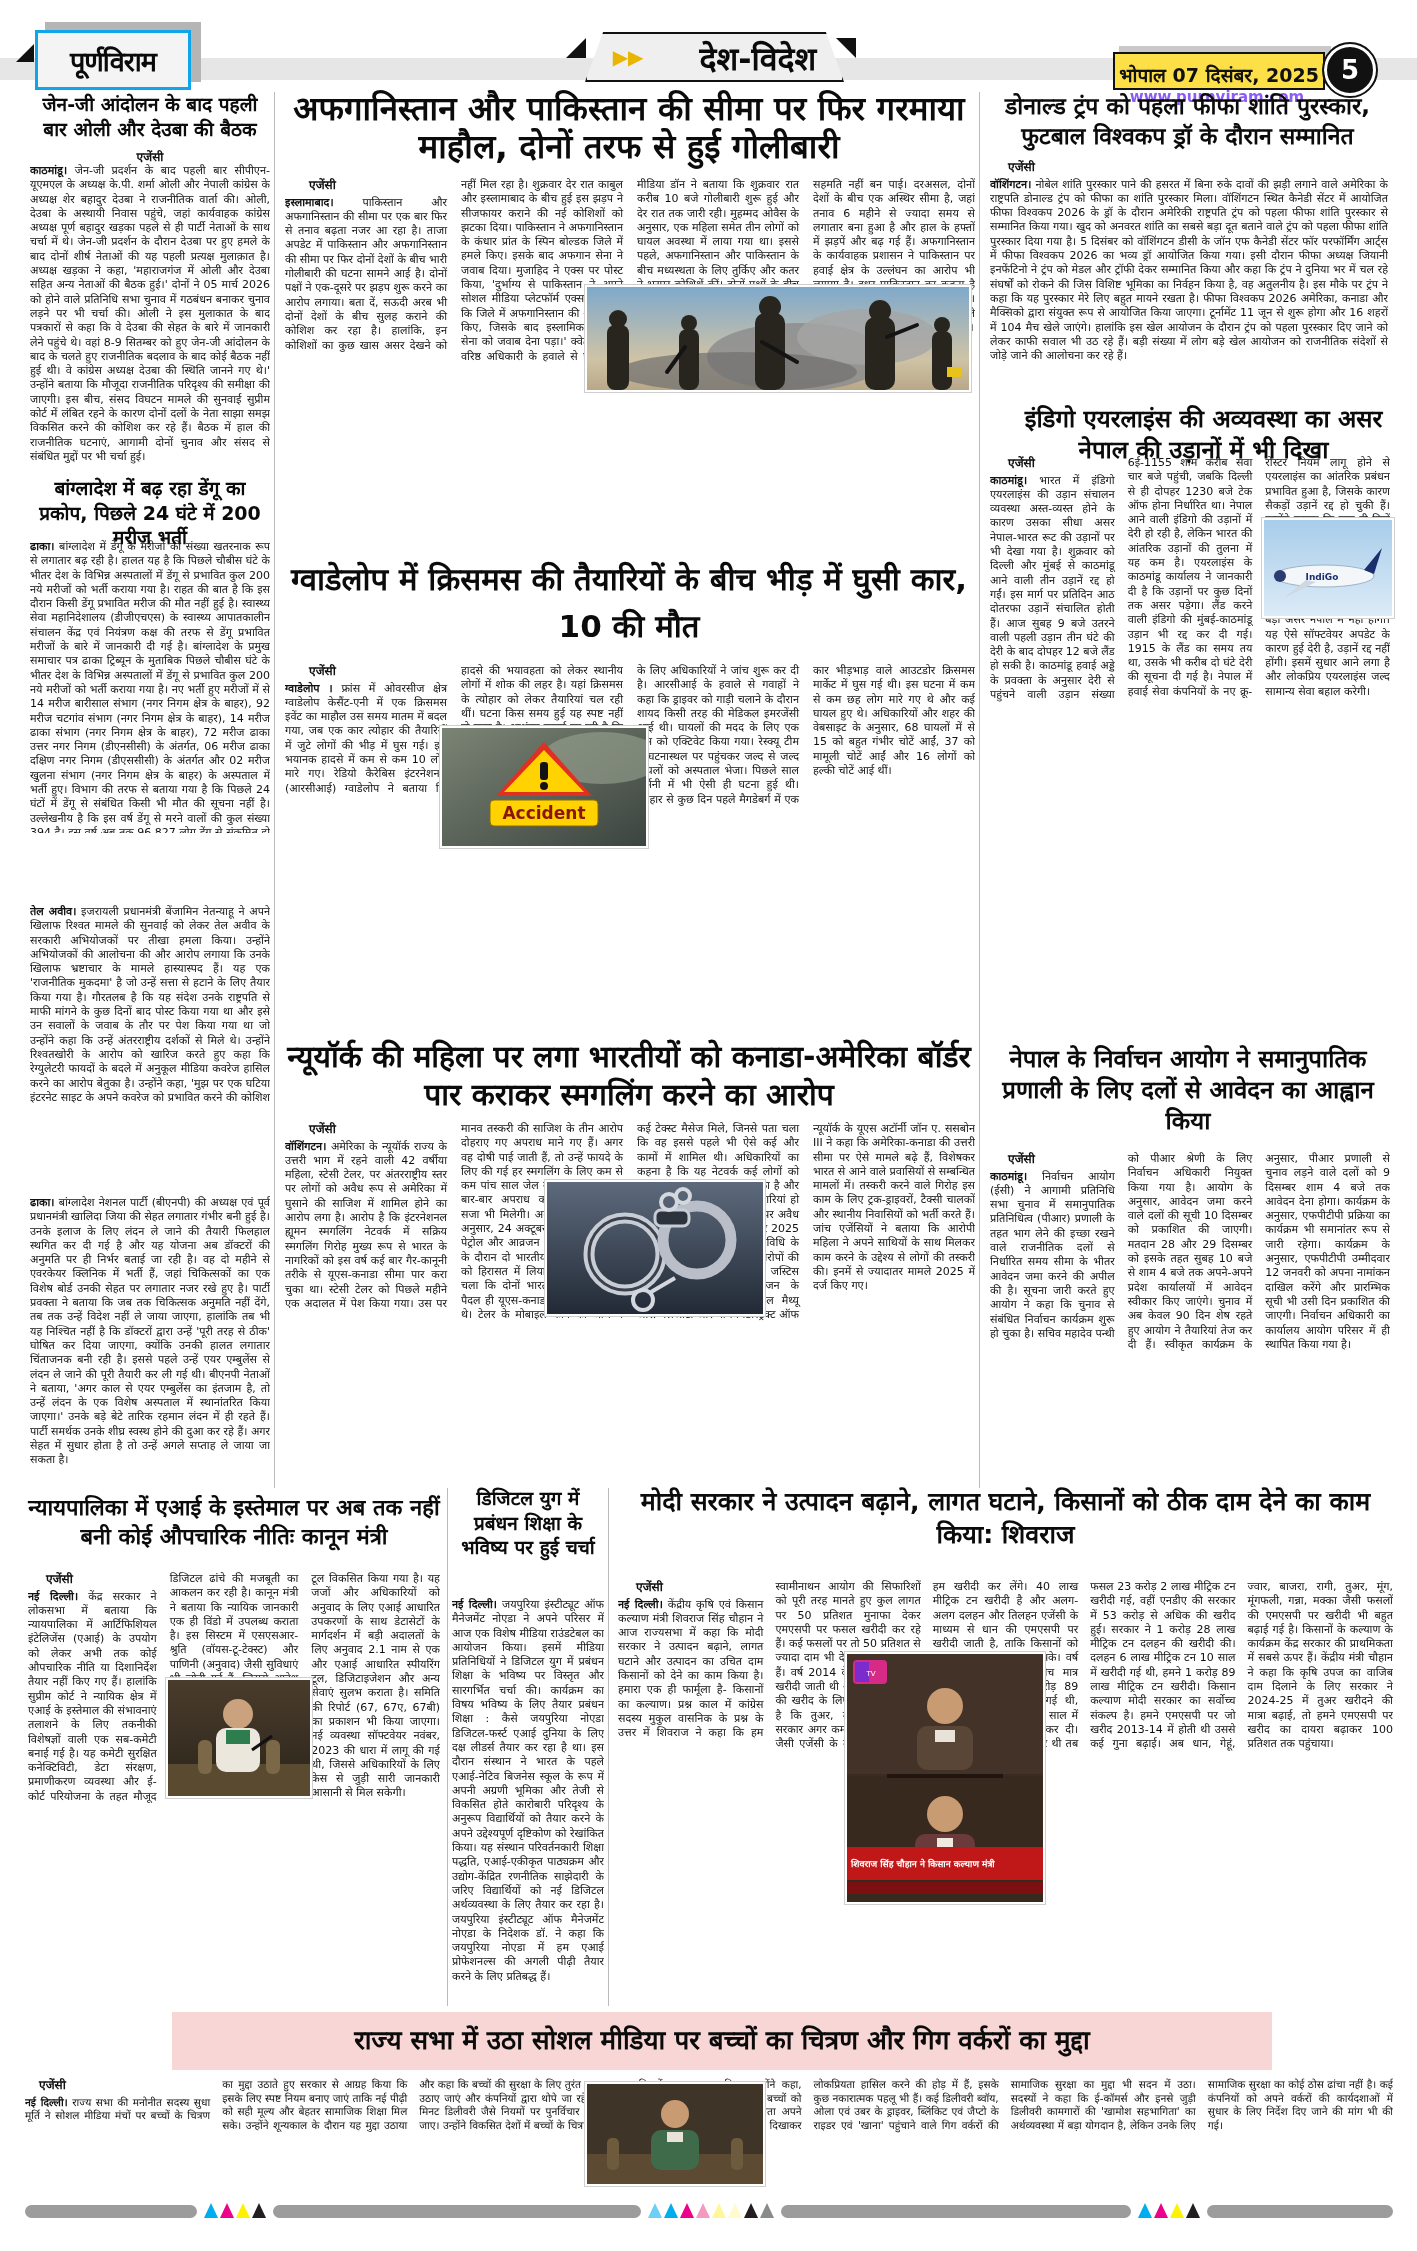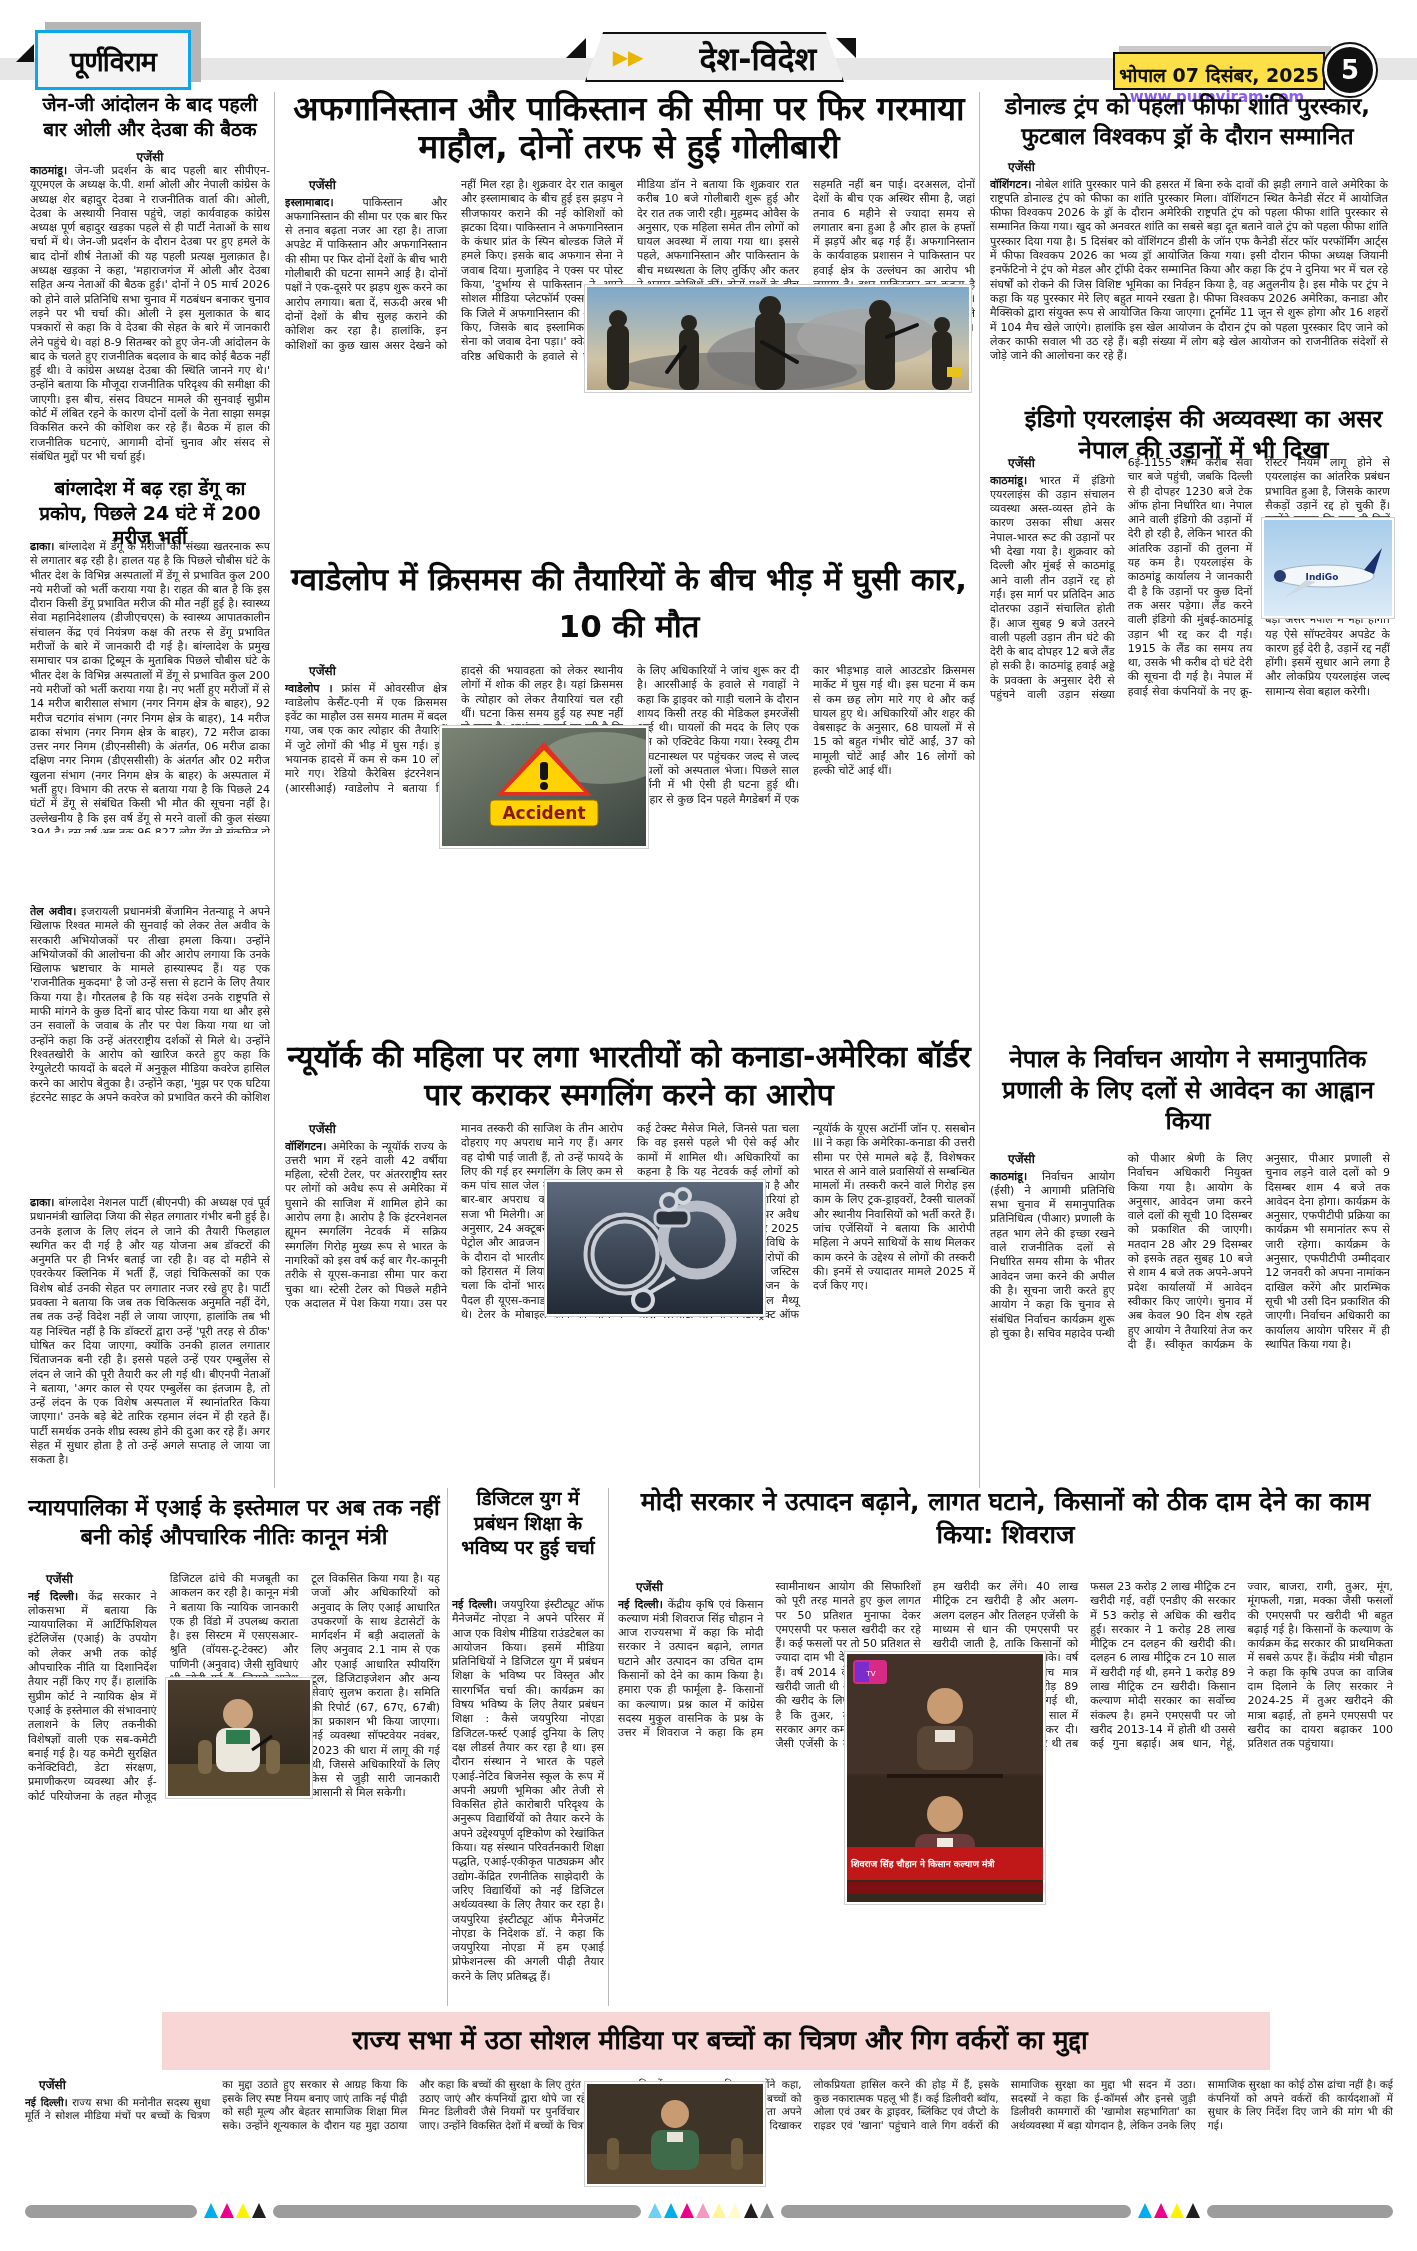--- a/index.html
+++ b/index.html
@@ -259,21 +259,21 @@
       <rect x="88" y="76" width="20" height="12" fill="#e8e2d8"></rect>
       <circle cx="98" cy="160" r="18" fill="#c99b72"></circle>
       <rect x="68" y="180" width="60" height="44" rx="10" fill="#6b3a3a"></rect>
       <rect x="90" y="184" width="16" height="12" fill="#efe9df"></rect>
       <rect x="40" y="120" width="116" height="4" fill="#20160f"></rect>
     </svg>
     <div style="position:absolute;left:0;bottom:22px;width:100%;background:#c01818;color:#fff;font-size:9px;font-weight:bold;padding:10px 4px;box-sizing:border-box;white-space:nowrap;overflow:hidden;">शिवराज सिंह चौहान ने किसान कल्याण मंत्री</div>
     <div style="position:absolute;left:0;bottom:8px;width:100%;background:#7c0f0f;height:12px;"></div>
   </div>
 
-  <div class="abs pink-bar" style="left:162px;top:2012px;width:1100px;height:58px;padding-left:8px;">
+  <div class="abs pink-bar" style="left:172px;top:2012px;width:1100px;height:58px;">
     <h2 class="art-head" style="font-size:26px;margin:0;">राज्य सभा में उठा सोशल मीडिया पर बच्चों का चित्रण और गिग वर्करों का मुद्दा</h2>
   </div>
   <div class="abs body-text cols7" style="left:25px;top:2078px;width:1368px;height:112px;font-size:10.5px;">
     <div class="agency" style="text-align:left;padding-left:14px;">एजेंसी</div>
     <p><b class="dl">नई दिल्ली।</b> <span>राज्य सभा की मनोनीत सदस्य सुधा मूर्ति ने सोशल मीडिया मंचों पर बच्चों के चित्रण का मुद्दा उठाते हुए सरकार से आग्रह किया कि इसके लिए स्पष्ट नियम बनाए जाएं ताकि नई पीढ़ी को सही मूल्य और बेहतर सामाजिक शिक्षा मिल सके। उन्होंने शून्यकाल के दौरान यह मुद्दा उठाया और कहा कि बच्चों की सुरक्षा के लिए तुरंत कदम उठाए जाएं और कंपनियों द्वारा थोपे जा रहे 10 मिनट डिलीवरी जैसे नियमों पर पुनर्विचार किया जाए। उन्होंने विकसित देशों में बच्चों के चित्रण पर लागू नियमों का उदाहरण दिया। उन्होंने कहा, 'बच्चे हमारे भविष्य हैं और हमें मासूम बच्चों को सुरक्षित माहौल देना चाहिए।' माता-पिता अपने मासूम बच्चों को सोशल मीडिया पर दिखाकर लोकप्रियता हासिल करने की होड़ में हैं, इसके कुछ नकारात्मक पहलू भी हैं। कई डिलीवरी ब्वॉय, ओला एवं उबर के ड्राइवर, ब्लिंकिट एवं जैप्टो के राइडर एवं 'खाना' पहुंचाने वाले गिग वर्करों की सामाजिक सुरक्षा का मुद्दा भी सदन में उठा। सदस्यों ने कहा कि ई-कॉमर्स और इनसे जुड़ी डिलीवरी कामगारों की 'खामोश सहभागिता' का अर्थव्यवस्था में बड़ा योगदान है, लेकिन उनके लिए सामाजिक सुरक्षा का कोई ठोस ढांचा नहीं है। कई कंपनियों को अपने वर्करों की कार्यदशाओं में सुधार के लिए निर्देश दिए जाने की मांग भी की गई।</span></p>
   </div>
 
   <svg class="abs photo" style="left:585px;top:2082px;" width="176" height="100" viewBox="0 0 176 100">
     <rect width="176" height="100" fill="#3f3428"></rect>
     <rect y="70" width="176" height="30" fill="#5c4a32"></rect>

